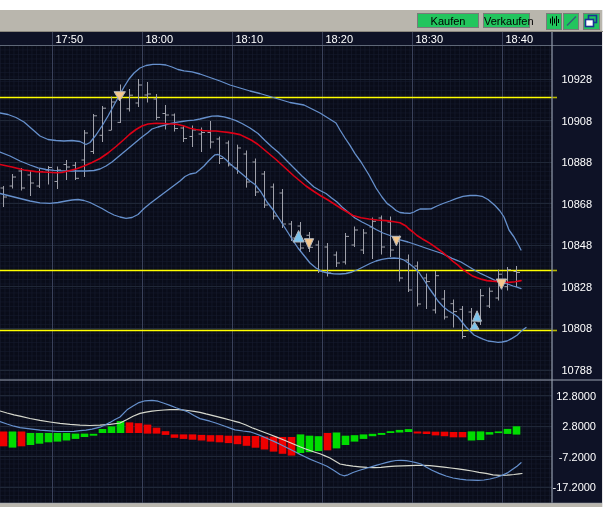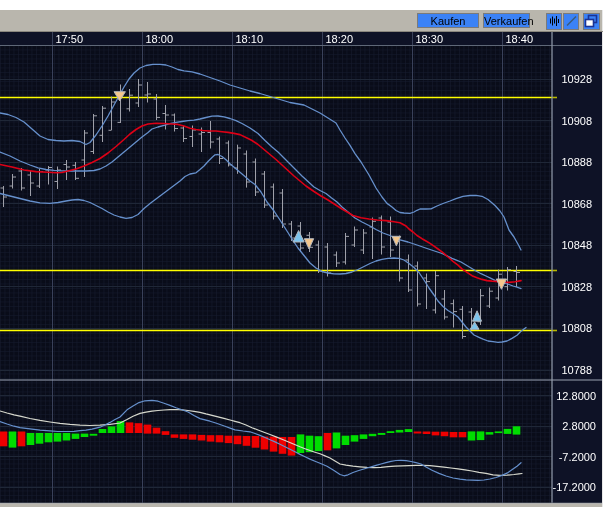--- a/index.html
+++ b/index.html
@@ -1,17 +1,17 @@
 <!DOCTYPE html>
 <html><head><meta charset="utf-8"><style>
 html,body{margin:0;padding:0;width:603px;height:507px;overflow:hidden;background:#fff;
 font-family:"Liberation Sans",sans-serif;}
 #wrap{position:relative;width:603px;height:507px;}
 svg{position:absolute;left:0;top:0;}
-.btn{position:absolute;background:#3b82f6;border:1px solid #7a7a7a;box-sizing:border-box;
+.btn{position:absolute;background:#22c55e;border:1px solid #7a7a7a;box-sizing:border-box;
 font-size:11px;font-weight:normal;color:#000;text-align:center;line-height:14px;}
 </style></head><body>
 <div id="wrap">
 <svg width="603" height="507" font-family="Liberation Sans, sans-serif">
 <rect x="0" y="0" width="603" height="10" fill="#ffffff"></rect>
 <rect x="0" y="10" width="603" height="22" fill="#b9b6ad"></rect>
 <rect x="0" y="32" width="603" height="471" fill="#0e1226"></rect>
 <rect x="0" y="46" width="552" height="334" fill="#090c19"></rect>
 <rect x="0" y="381" width="552" height="122" fill="#090c19"></rect>
 <defs>

